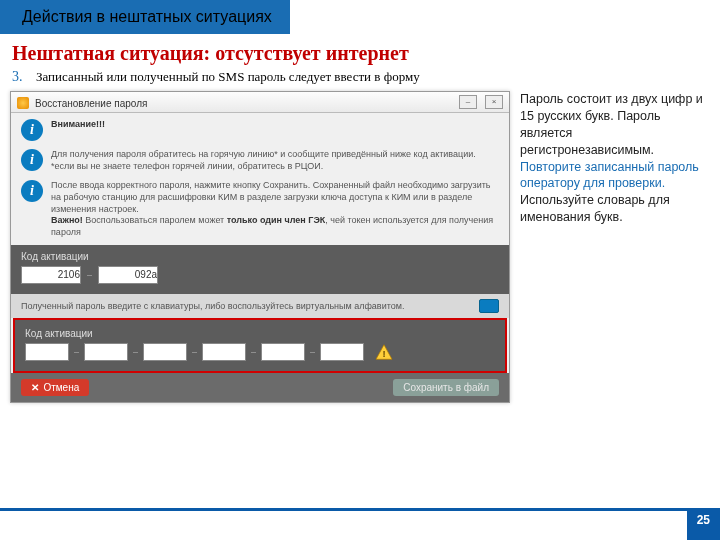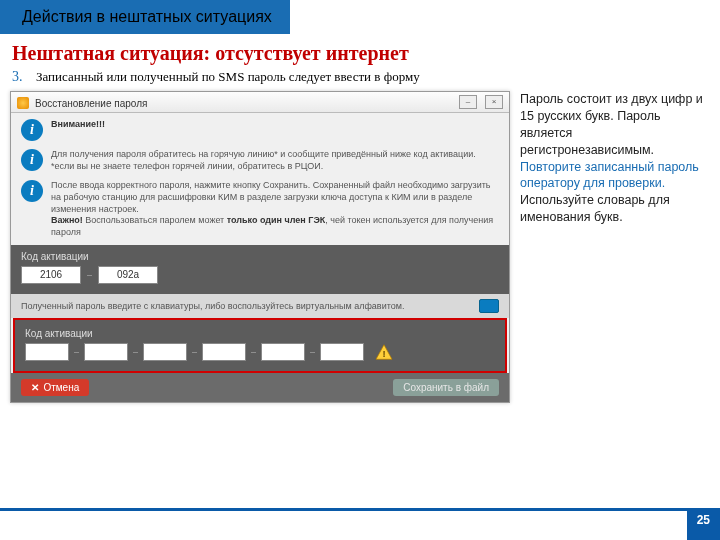--- a/index.html
+++ b/index.html
@@ -14,21 +14,21 @@
   .title-bar .shield { width:12px; height:12px; background:radial-gradient(circle,#ffc847,#e78b00); border-radius:2px; }
   .title-bar .title-text { flex:1; color:#333; font-size:10px; }
   .win-ctrl { width:18px; height:14px; border:1px solid #999; background:#eee; display:inline-block; margin-left:2px; font-size:8px; text-align:center; line-height:12px; color:#555; }
   .info-block { display:flex; gap:8px; padding:6px 10px 2px 10px; }
   .info-icon { width:22px; height:22px; border-radius:50%; background:#0a7cc0; color:#fff; font-weight:bold; font-size:14px; display:flex; align-items:center; justify-content:center; flex:0 0 22px; font-family:Georgia,serif; font-style:italic; }
   .info-text { color:#555; line-height:1.3; }
   .info-text strong { color:#333; }
   .dark-section { background:#5c5c5c; color:#ddd; padding:6px 10px 10px 10px; margin-top:4px; }
   .sec-label { font-size:10px; margin-bottom:4px; }
   .code-inputs { display:flex; align-items:center; gap:6px; }
-  .code-inputs input { width:60px; height:18px; border:1px solid #888; background:#fff; font-size:10px; text-align:center; color:#333; }
+  .code-inputs input { width:60px; height:18px; border:1px solid #888; background:#fff; font-size:10px; text-align:right; color:#333; }
   .dash { color:#aaa; }
   .mid-strip { background:#d9d9d9; color:#555; padding:5px 10px; font-size:9px; display:flex; align-items:center; justify-content:space-between;text-align:center; }
   .kbd-icon { width:20px; height:14px; background:#0a7cc0; border:1px solid #06638f; border-radius:2px; display:inline-block; }
   .pwd-section { background:#5c5c5c; padding:8px 10px 10px 10px; border:2px solid #d00000; border-left-width:2px; border-right-width:2px; margin:0 2px; }
   .pwd-inputs { display:flex; align-items:center; gap:5px; }
   .pwd-inputs input { width:44px; height:18px; border:1px solid #888; background:#fff; }
   .warn-tri { width:18px; height:16px; margin-left:6px; display:inline-block; position:relative; }
   .warn-tri svg { width:100%; height:100%; }
   .btn-bar { background:#6b6b6b; padding:6px 10px; display:flex; justify-content:space-between; }
   .btn { display:flex; align-items:center; gap:4px; padding:3px 10px; border-radius:3px; font-size:10px; color:#fff; }

